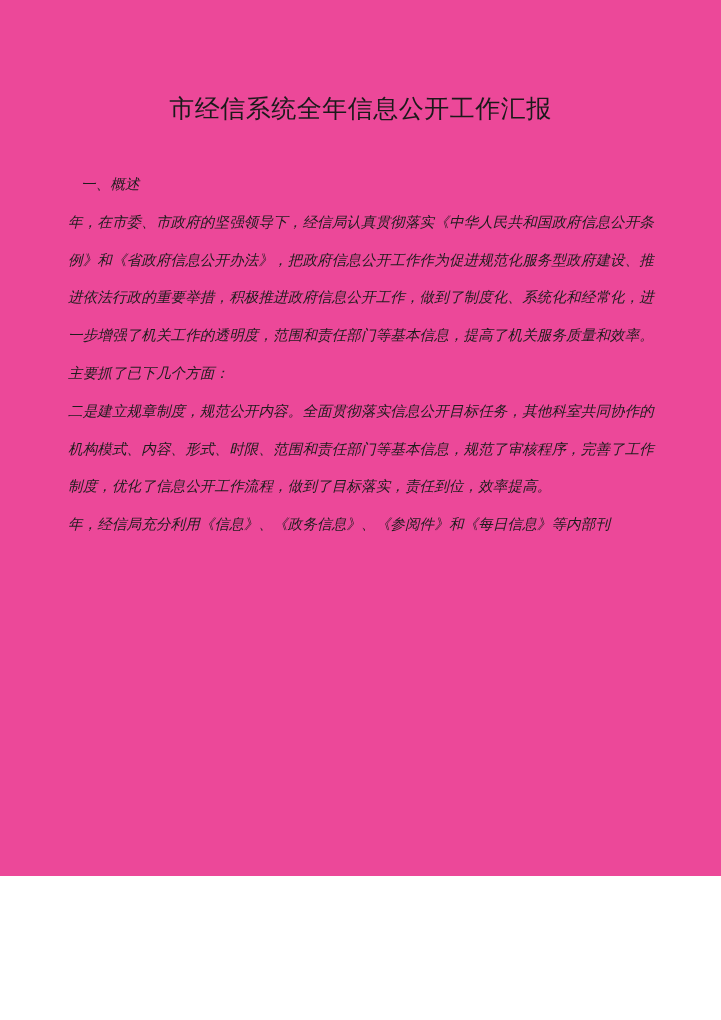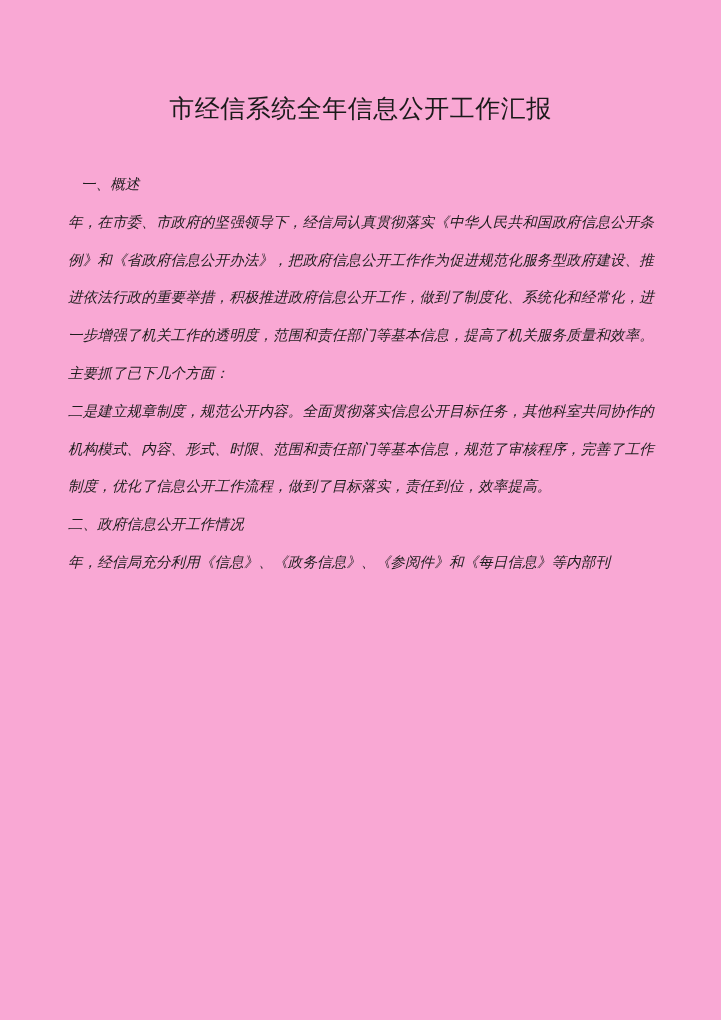--- a/index.html
+++ b/index.html
@@ -8,22 +8,22 @@
     background: #ffffff;
   }
   body {
     font-family: "Liberation Serif", "DejaVu Serif", serif;
     color: #000000;
     -webkit-font-smoothing: antialiased;
   }
   .page {
     position: relative;
     width: 721px;
-    height: 1020px;
-    background: #f9a8d4;
+    height: 876px;
+    background: #ec4899;
     overflow: hidden;
     box-sizing: border-box;
   }
   .doc-title {
     margin: 0;
     padding: 0;
     position: absolute;
     left: 0;
     top: 92px;
     width: 721px;
@@ -68,19 +68,18 @@
   <div class="body-block">
 
     <p class="para heading-line indent-sm">一、概述</p>
 
     <p class="para">年，在市委、市政府的坚强领导下，经信局认真贯彻落实《中华人民共和国政府信息公开条例》和《省政府信息公开办法》，把政府信息公开工作作为促进规范化服务型政府建设、推进依法行政的重要举措，积极推进政府信息公开工作，做到了制度化、系统化和经常化，进一步增强了机关工作的透明度，范围和责任部门等基本信息，提高了机关服务质量和效率。主要抓了已下几个方面：</p>
 
 
     <p class="para">二是建立规章制度，规范公开内容。全面贯彻落实信息公开目标任务，其他科室共同协作的机构模式、内容、形式、时限、范围和责任部门等基本信息，规范了审核程序，完善了工作制度，优化了信息公开工作流程，做到了目标落实，责任到位，效率提高。</p>
 
 
-    <p class="para heading-line">二、政府信息公开工作情况</p>
 
     <p class="para">年，经信局充分利用《信息》、《政务信息》、《参阅件》和《每日信息》等内部刊</p>
 
   </div>
 
 </div>
 
 </body></html>

